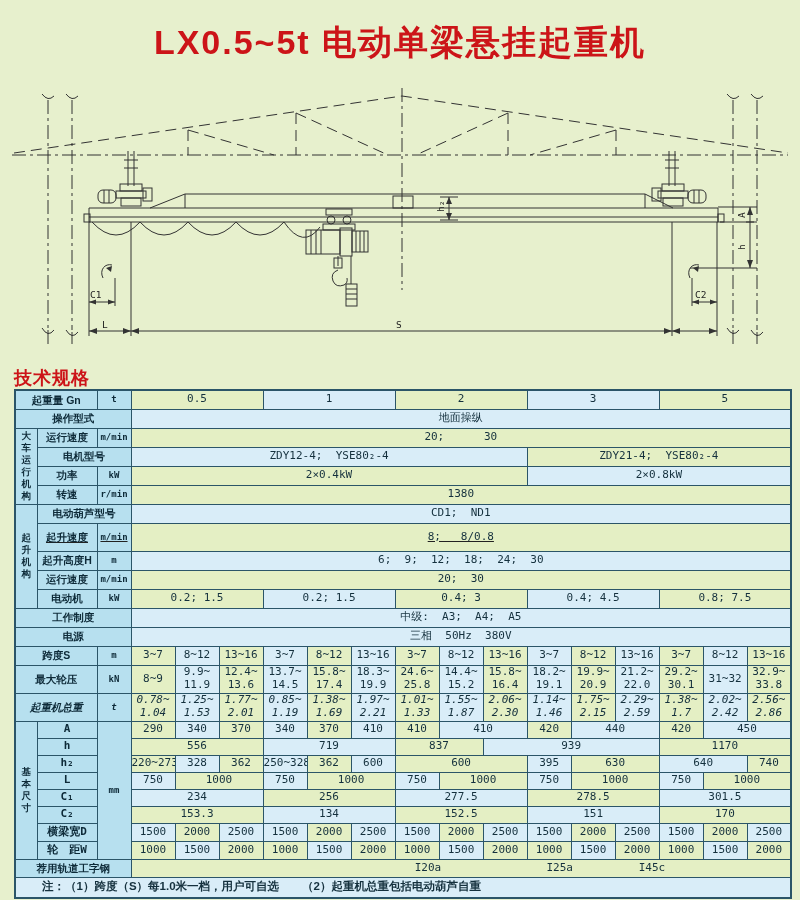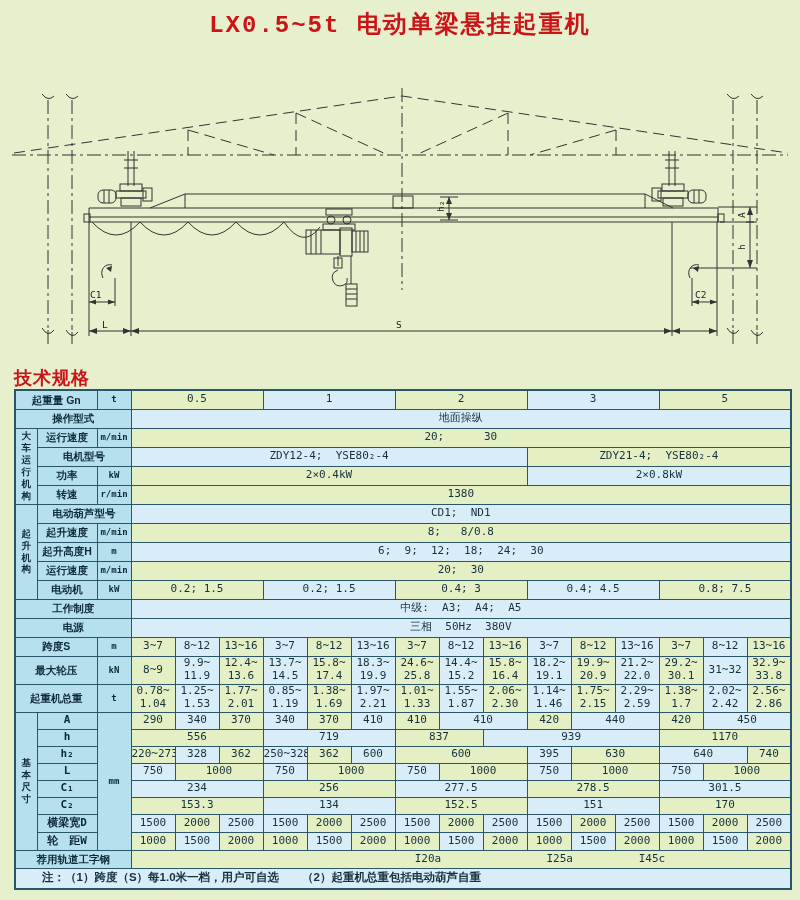--- a/index.html
+++ b/index.html
@@ -1,22 +1,22 @@
 <!DOCTYPE html>
 <html style="--page: #e7f0cd; --green: #e4efc4; --blue: #d9edf8; --cyan: #b7e0ef; --bd: #2b5568; --red: #cc1418; --line: #333333;"><head>
 <meta charset="utf-8">
 <style>
   :root{
     --page:#e7f0cd; --green:#e4efc4; --blue:#d9edf8; --cyan:#b7e0ef;
     --bd:#2b5568; --red:#cc1418; --ink:#14303d; --line:#333;
   }
   html,body{margin:0;padding:0;width:800px;height:900px;}
   body{background:var(--page);font-family:"Liberation Sans",sans-serif;position:relative;overflow:hidden;color:#222;}
-  .title{position:absolute;top:8px;left:0;width:100%;text-align:center;margin:0;
-         font-size:24px;font-weight:bold;color:var(--red);letter-spacing:2px;font-family:Liberation Mono, monospace;}
+  .title{position:absolute;top:20px;left:0;width:100%;text-align:center;margin:0;
+         font-size:34px;font-weight:bold;color:var(--red);letter-spacing:2px;}
   .sec{position:absolute;top:366px;left:14px;margin:0;font-size:18px;font-weight:bold;
        color:var(--red);letter-spacing:1px;}
   svg.drawing{position:absolute;top:80px;left:10px;}
   .ln{stroke:var(--line);fill:none;stroke-width:1;}
   .fl{fill:var(--line);stroke:none;}
   .dd{stroke-dasharray:14 4 3 4;}
   .dsh{stroke-dasharray:11 6;}
   svg text{font-family:"DejaVu Sans Mono",monospace;font-size:9.5px;fill:#222;stroke:none;}
   table{position:absolute;top:389px;left:14px;width:776px;border-collapse:collapse;
         table-layout:fixed;border:2px solid var(--bd);}
@@ -180,21 +180,21 @@
       <tr style="height: 19px;">
         <td class="lab">转速</td>
         <td class="lab unit">r/min</td>
         <td colspan="15" class="g">1380</td>
       </tr>
       <tr style="height: 19px;">
         <td rowspan="5" class="lab grp">起升机构</td>
         <td colspan="2" class="lab">电动葫芦型号</td>
         <td colspan="15" class="b">CD1;  ND1</td>
       </tr>
-      <tr style="height: 19px;">
+      <tr style="height: 28px; text-decoration: underline;">
         <td class="lab">起升速度</td>
         <td class="lab unit">m/min</td>
         <td colspan="15" class="g">8;   8/0.8</td>
       </tr>
       <tr style="height: 19px;">
         <td class="lab">起升高度H</td>
         <td class="lab unit">m</td>
         <td colspan="15" class="b">6;  9;  12;  18;  24;  30</td>
       </tr>
       <tr style="height: 19px;">
@@ -263,21 +263,21 @@
         <td class="g">19.9~
 20.9</td>
         <td class="b">21.2~
 22.0</td>
         <td class="g">29.2~
 30.1</td>
         <td class="b">31~32</td>
         <td class="g">32.9~
 33.8</td>
       </tr>
-      <tr style="height: 28px;">
+      <tr style="height: 28px; font-style: italic;">
         <td colspan="2" class="lab">起重机总重</td>
         <td class="lab unit">t</td>
         <td class="g">0.78~
 1.04</td>
         <td class="b">1.25~
 1.53</td>
         <td class="g">1.77~
 2.01</td>
         <td class="b">0.85~
 1.19</td>

